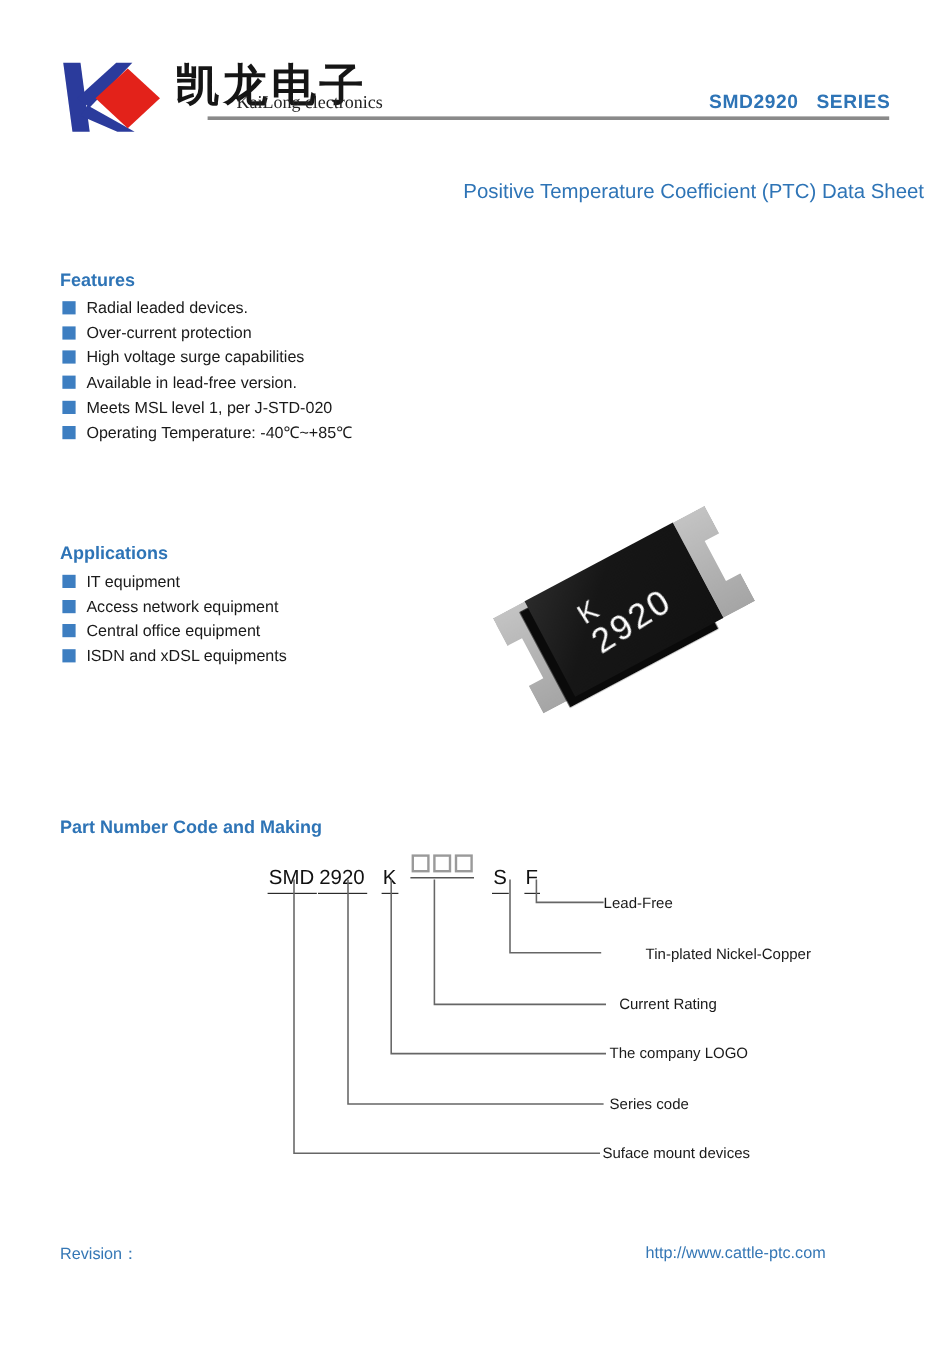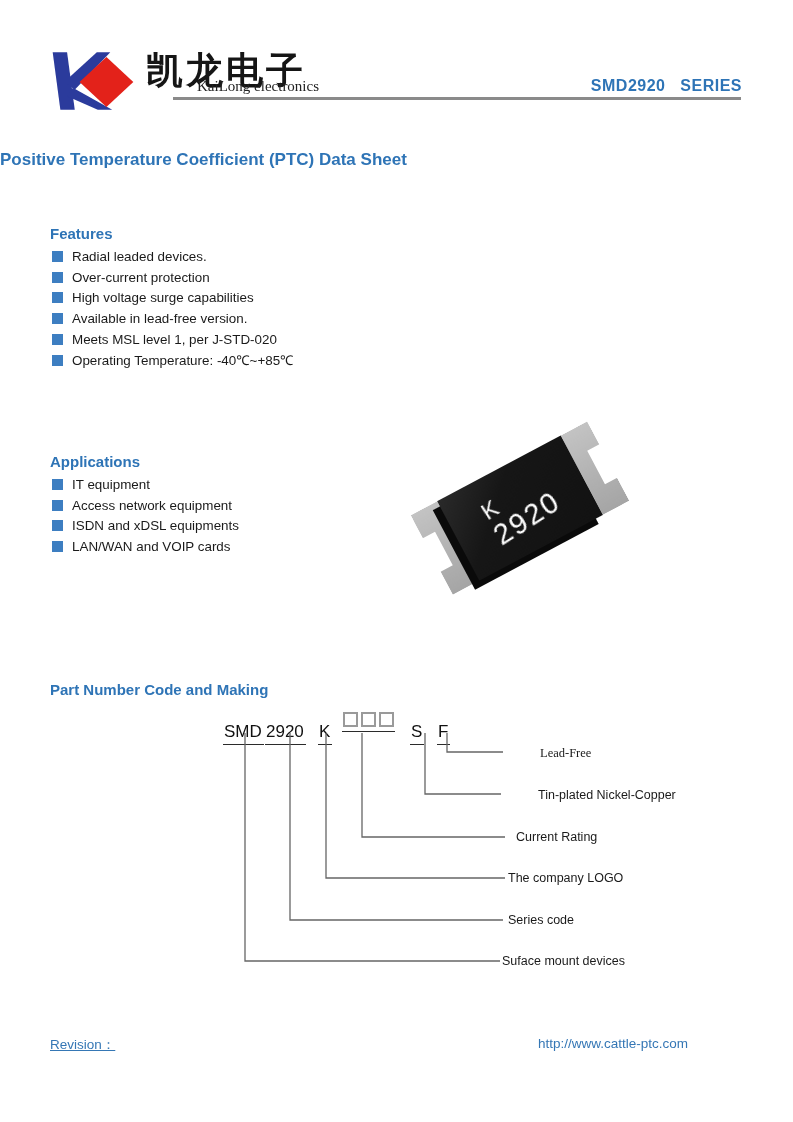--- a/index.html
+++ b/index.html
@@ -33,22 +33,22 @@
     position:absolute;right:51px;top:77px;font-size:16px;font-weight:bold;
     color:var(--heading-blue);white-space:pre;letter-spacing:0.5px;
   }
   .header-rule{
     position:absolute;left:173px;top:97px;width:568px;height:3px;
     background:var(--rule-gray);
   }
 
   
   .doc-title{
-    position:absolute;left:0;top:150px;width:770px;text-align:left;
-    font-size:17px;font-weight:bold;color:var(--heading-blue);
+    position:absolute;left:0;top:150px;width:770px;text-align:right;
+    font-size:17px;font-weight:normal;color:var(--heading-blue);
   }
 
   
   .sec-heading{
     position:absolute;left:50px;font-size:15px;font-weight:bold;
     color:var(--heading-blue);
   }
   .h-features{top:225px;}
   .h-applications{top:453px;}
   .h-partnumber{top:681px;}
@@ -99,30 +99,30 @@
   .pn-boxes{
     position:absolute;left:342px;top:711px;display:flex;gap:3px;
     border-bottom:1.5px solid #2b2b2b;padding:1px 1px 4px 1px;
   }
   .pn-box{width:15px;height:15px;border:2px solid #9a9a9a;background:#fff;}
 
   .callout-svg{position:absolute;left:0;top:0;width:793px;height:1122px;pointer-events:none;}
   .callout-label{
     position:absolute;font-size:12.5px;color:#1a1a1a;white-space:nowrap;
   }
-  .cl-0{left:540px;top:746px;font-family:Liberation Serif, serif;}
+  .cl-0{left:503px;top:746px;}
   .cl-1{left:538px;top:788px;}
   .cl-2{left:516px;top:830px;}
   .cl-3{left:508px;top:871px;}
   .cl-4{left:508px;top:913px;}
   .cl-5{left:502px;top:954px;}
 
   
   .footer-revision{
-    position:absolute;left:50px;top:1036px;font-size:13.5px;color:var(--footer-blue);text-decoration:underline;
+    position:absolute;left:50px;top:1036px;font-size:13.5px;color:var(--footer-blue);
   }
   .footer-url{
     position:absolute;left:538px;top:1036px;font-size:13.5px;color:var(--footer-blue);
     text-decoration:none;
   }
 </style>
 </head>
 <body>
 
 <div>
@@ -173,25 +173,25 @@
   <div class="li">
       <span class="bullet"></span>
       <span class="li-text">IT equipment</span>
     </div>
   <div class="li">
       <span class="bullet"></span>
       <span class="li-text">Access network equipment</span>
     </div>
   <div class="li">
       <span class="bullet"></span>
+      <span class="li-text">Central office equipment</span>
+    </div>
+  <div class="li">
+      <span class="bullet"></span>
       <span class="li-text">ISDN and xDSL equipments</span>
-    </div>
-  <div class="li">
-      <span class="bullet"></span>
-      <span class="li-text">LAN/WAN and VOIP cards</span>
     </div>
 </div>
 
 <div class="chip-wrap">
   <div class="chip">
     <div class="cap cap-left"></div>
     <div class="chip-body">
       <div class="chip-inner">
         <span class="chip-k">K</span>
         <span class="chip-num">2920</span>

